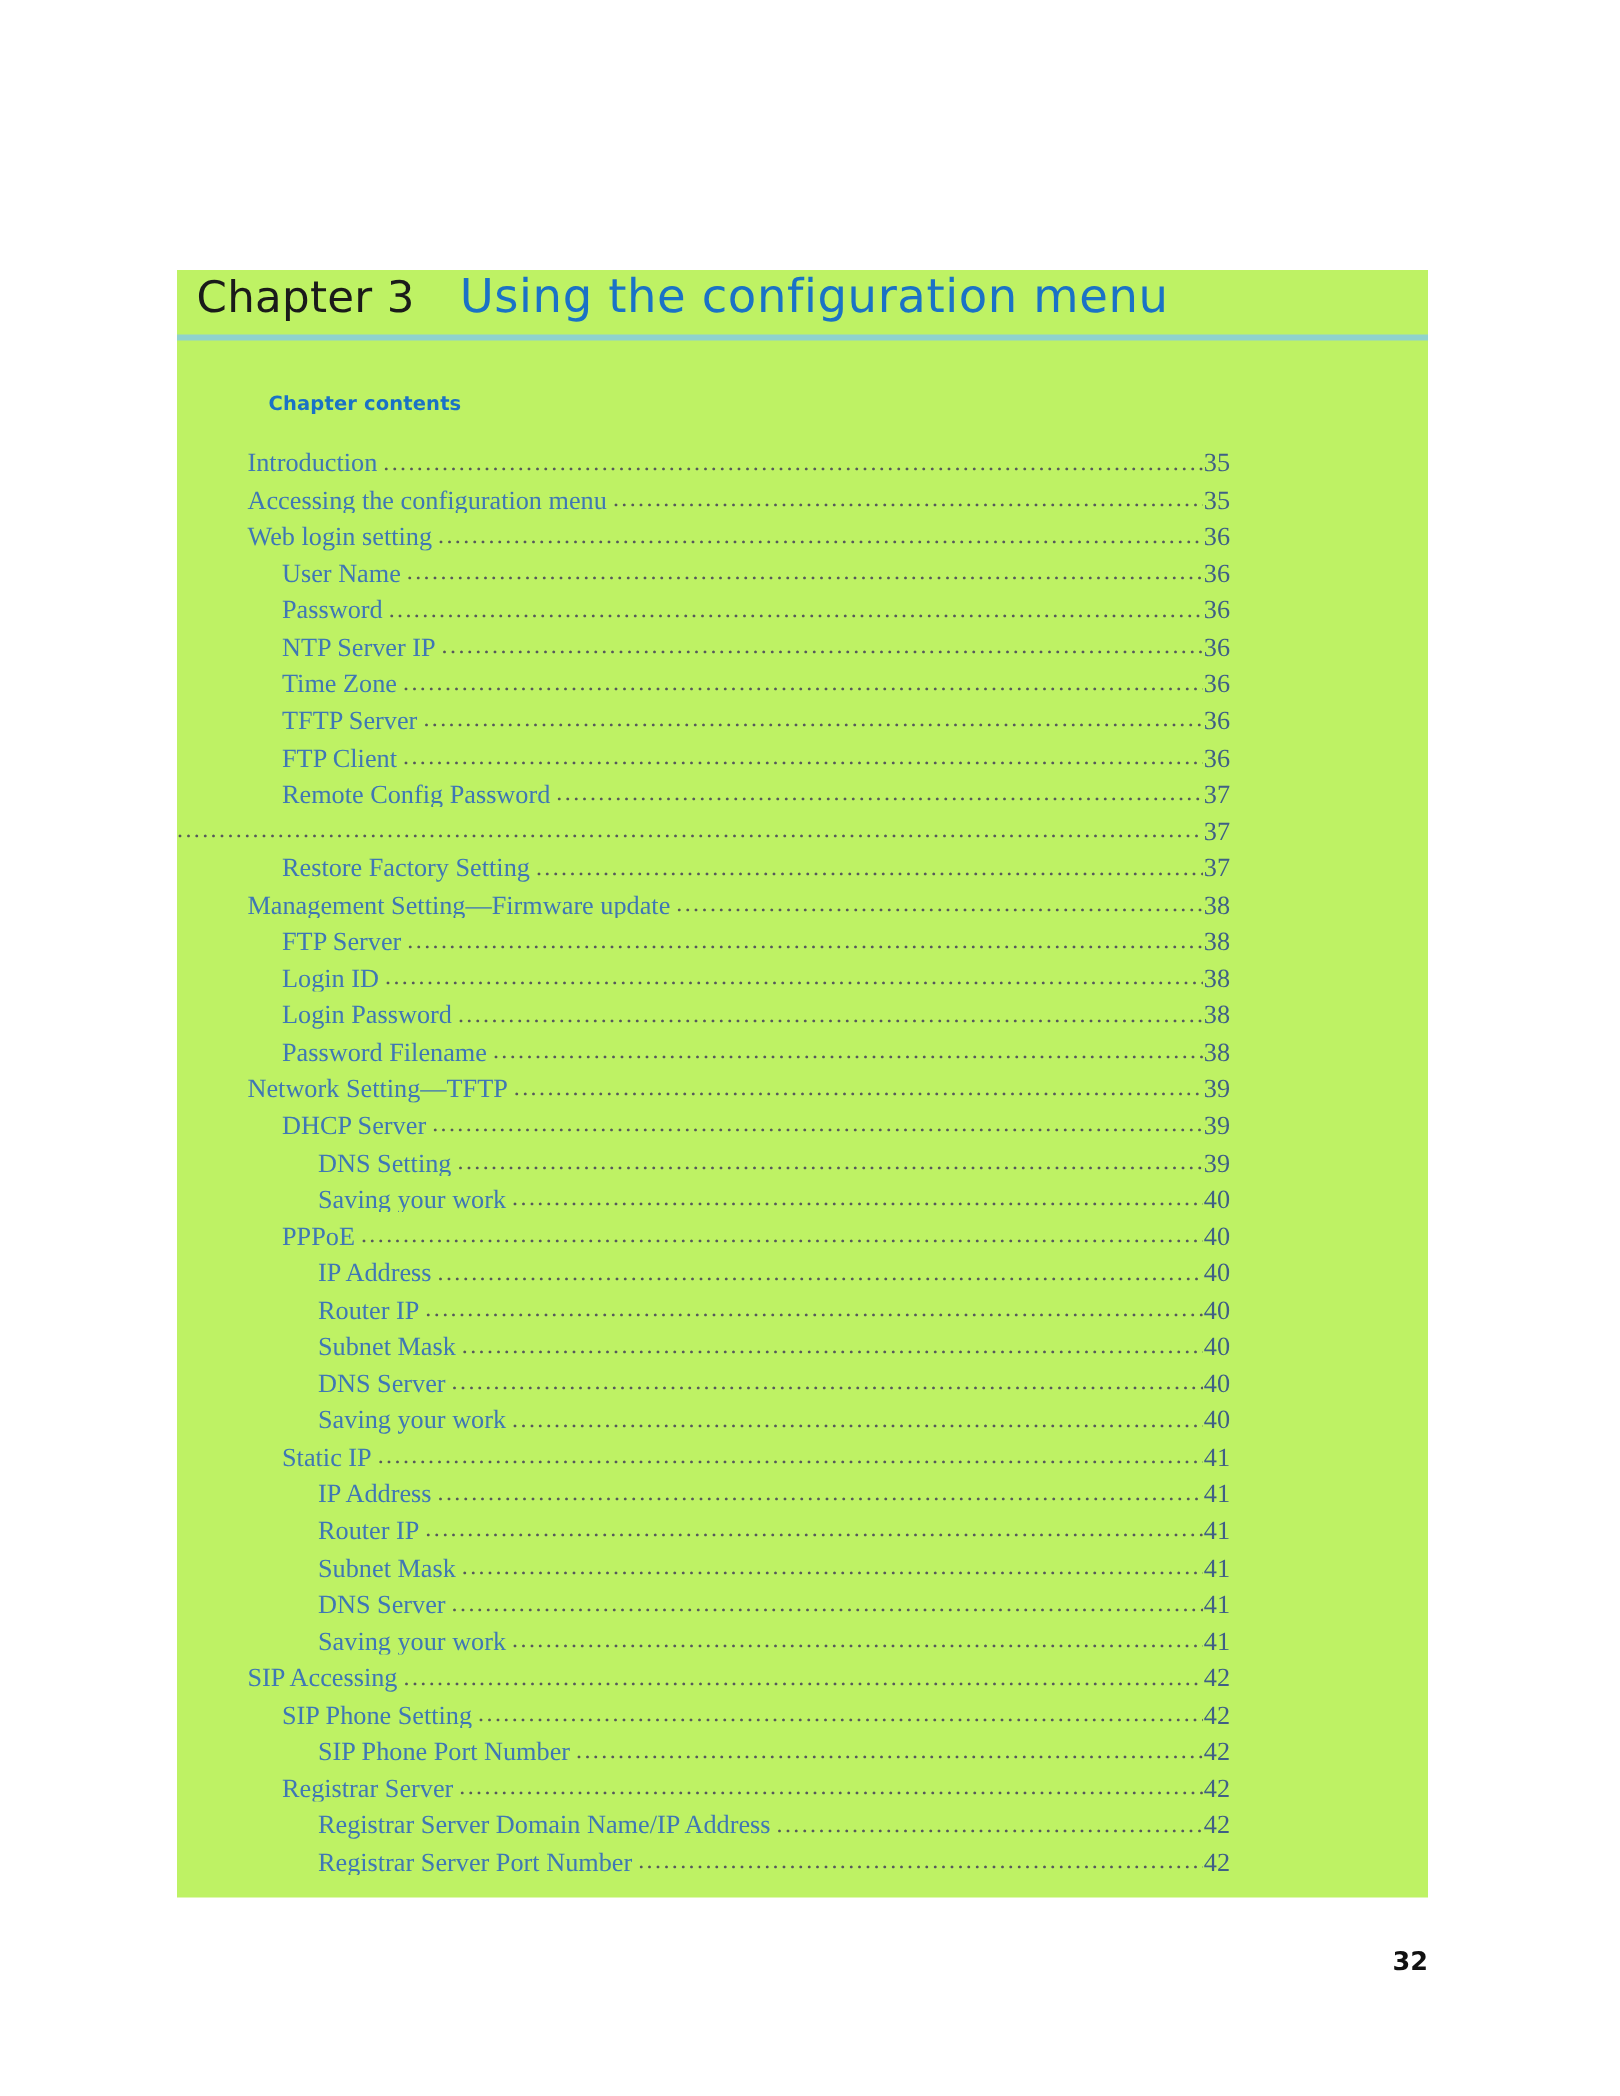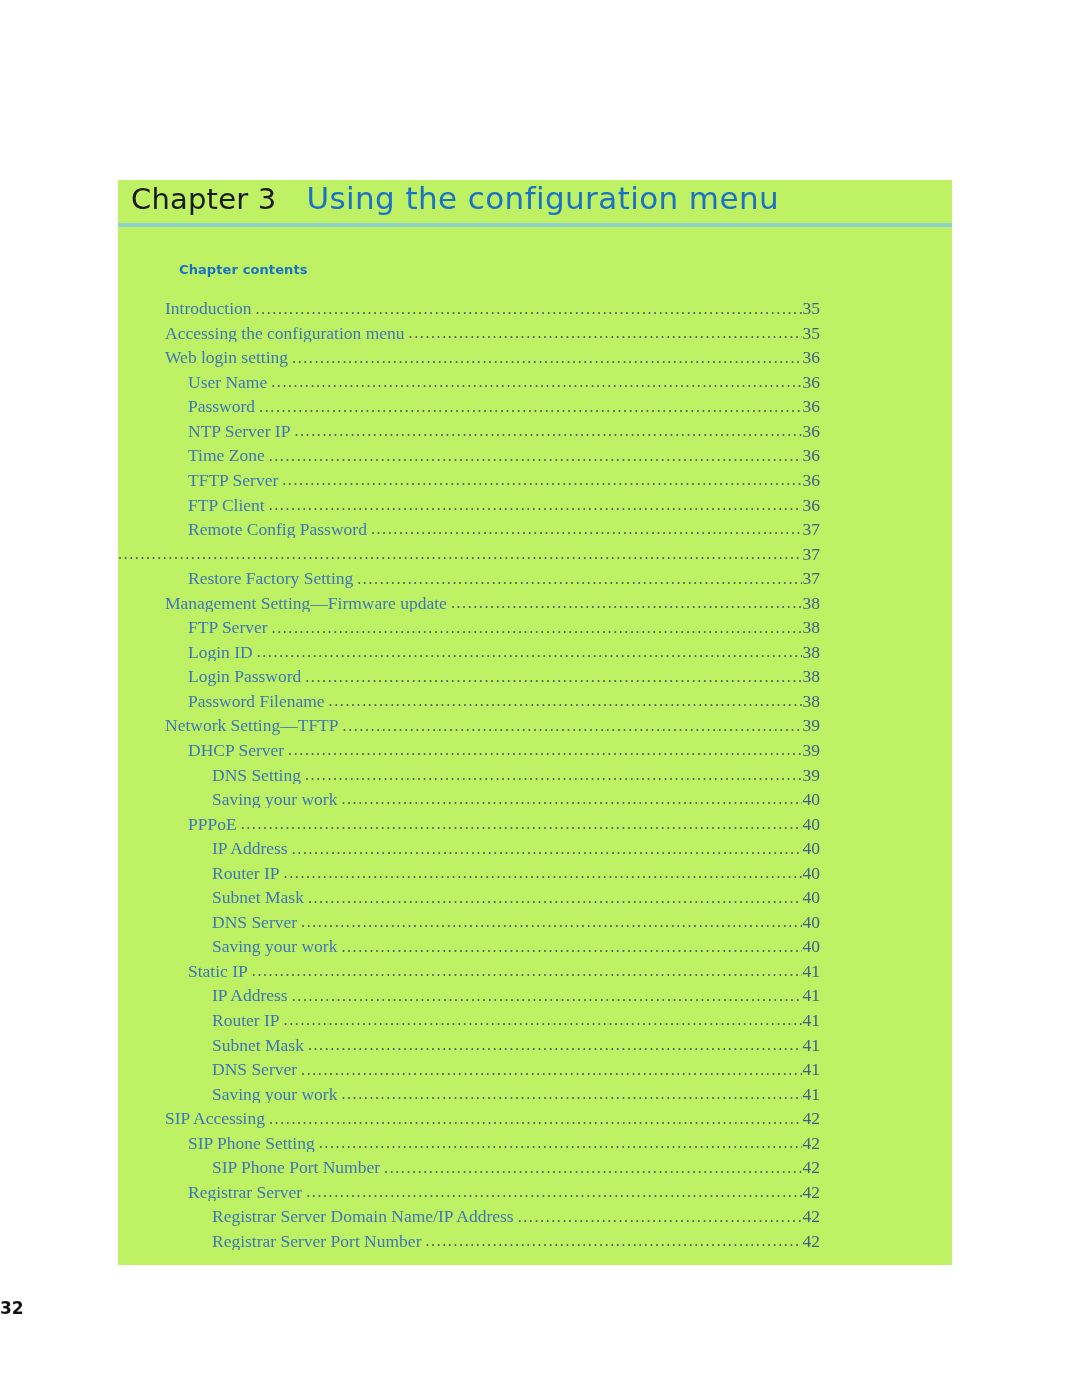--- a/index.html
+++ b/index.html
@@ -125,21 +125,21 @@
   .lvl0 .label { margin-left: 47px; }
   .lvl1 .label { margin-left: 70px; margin-top: 12px; }
   .lvl2 .label { margin-left: 94px; margin-top: 33px; }
 
   
   .folio {
     position: absolute;
     left: 0;
     top: 1298px;
     width: 952px;
-    text-align: left;
+    text-align: right;
     font-family: "DejaVu Sans", sans-serif;
     font-weight: 700;
     font-size: 17px;
     color: #111111;
   }
 </style>
 </head>
 <body>
 
 <div class="panel">

